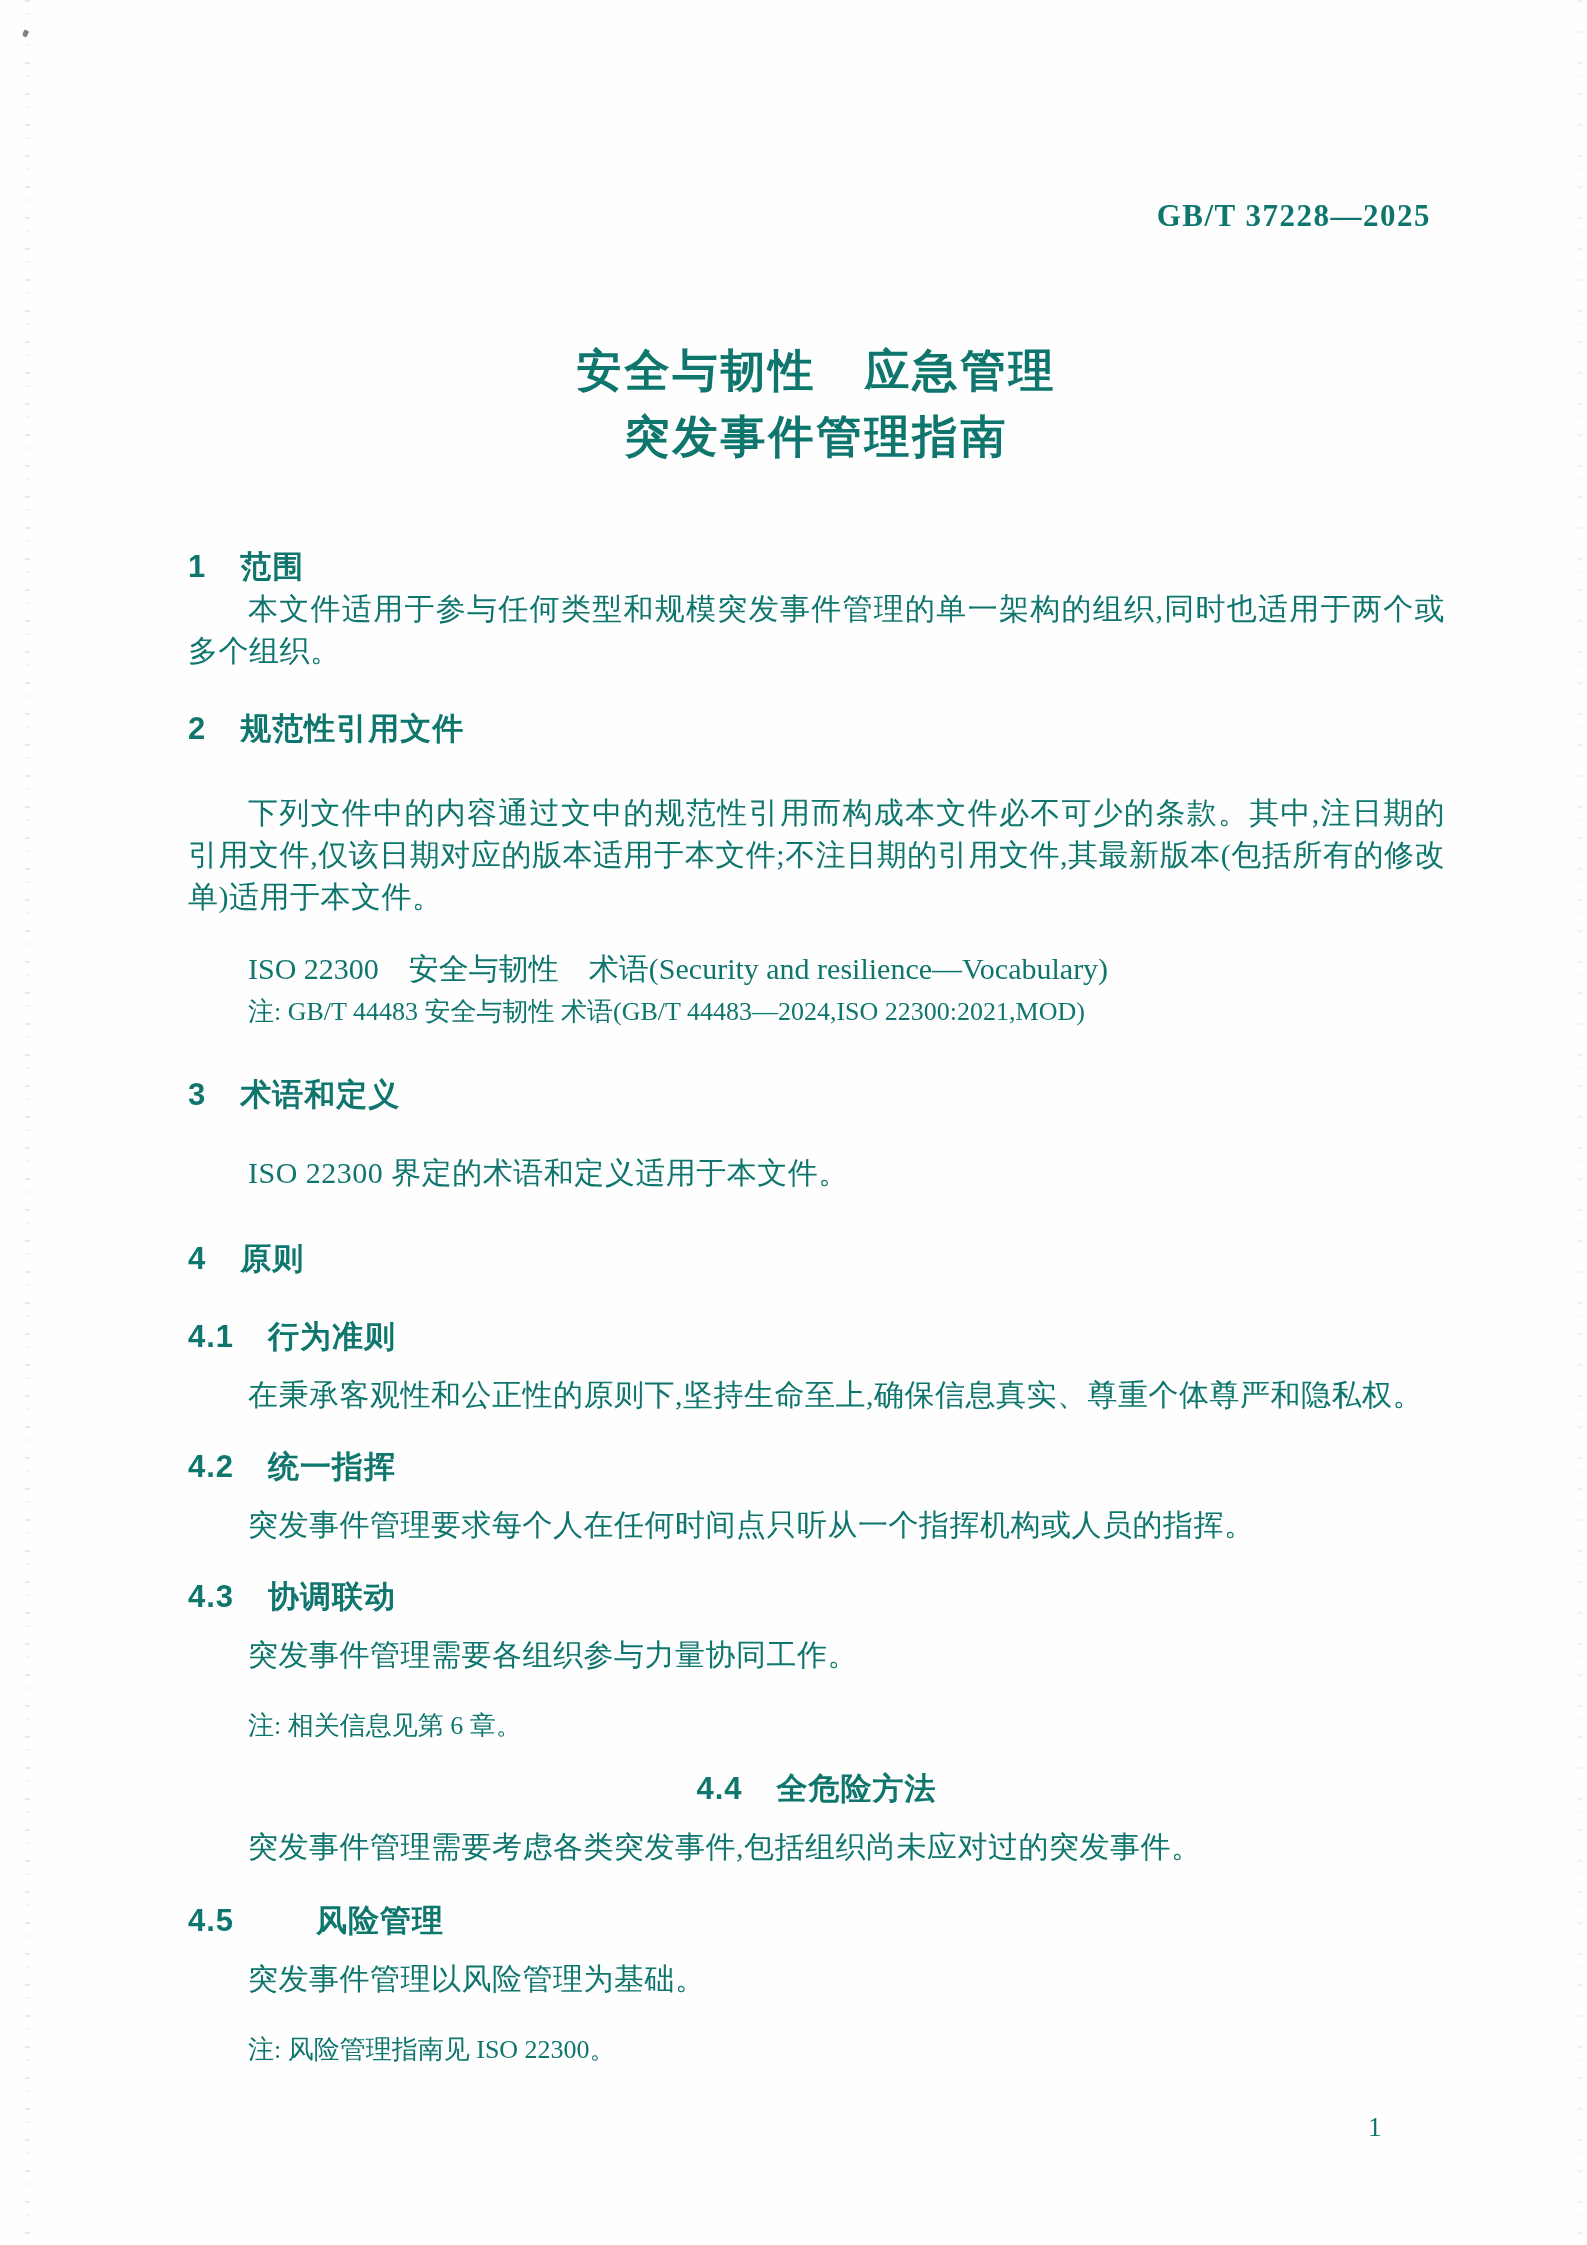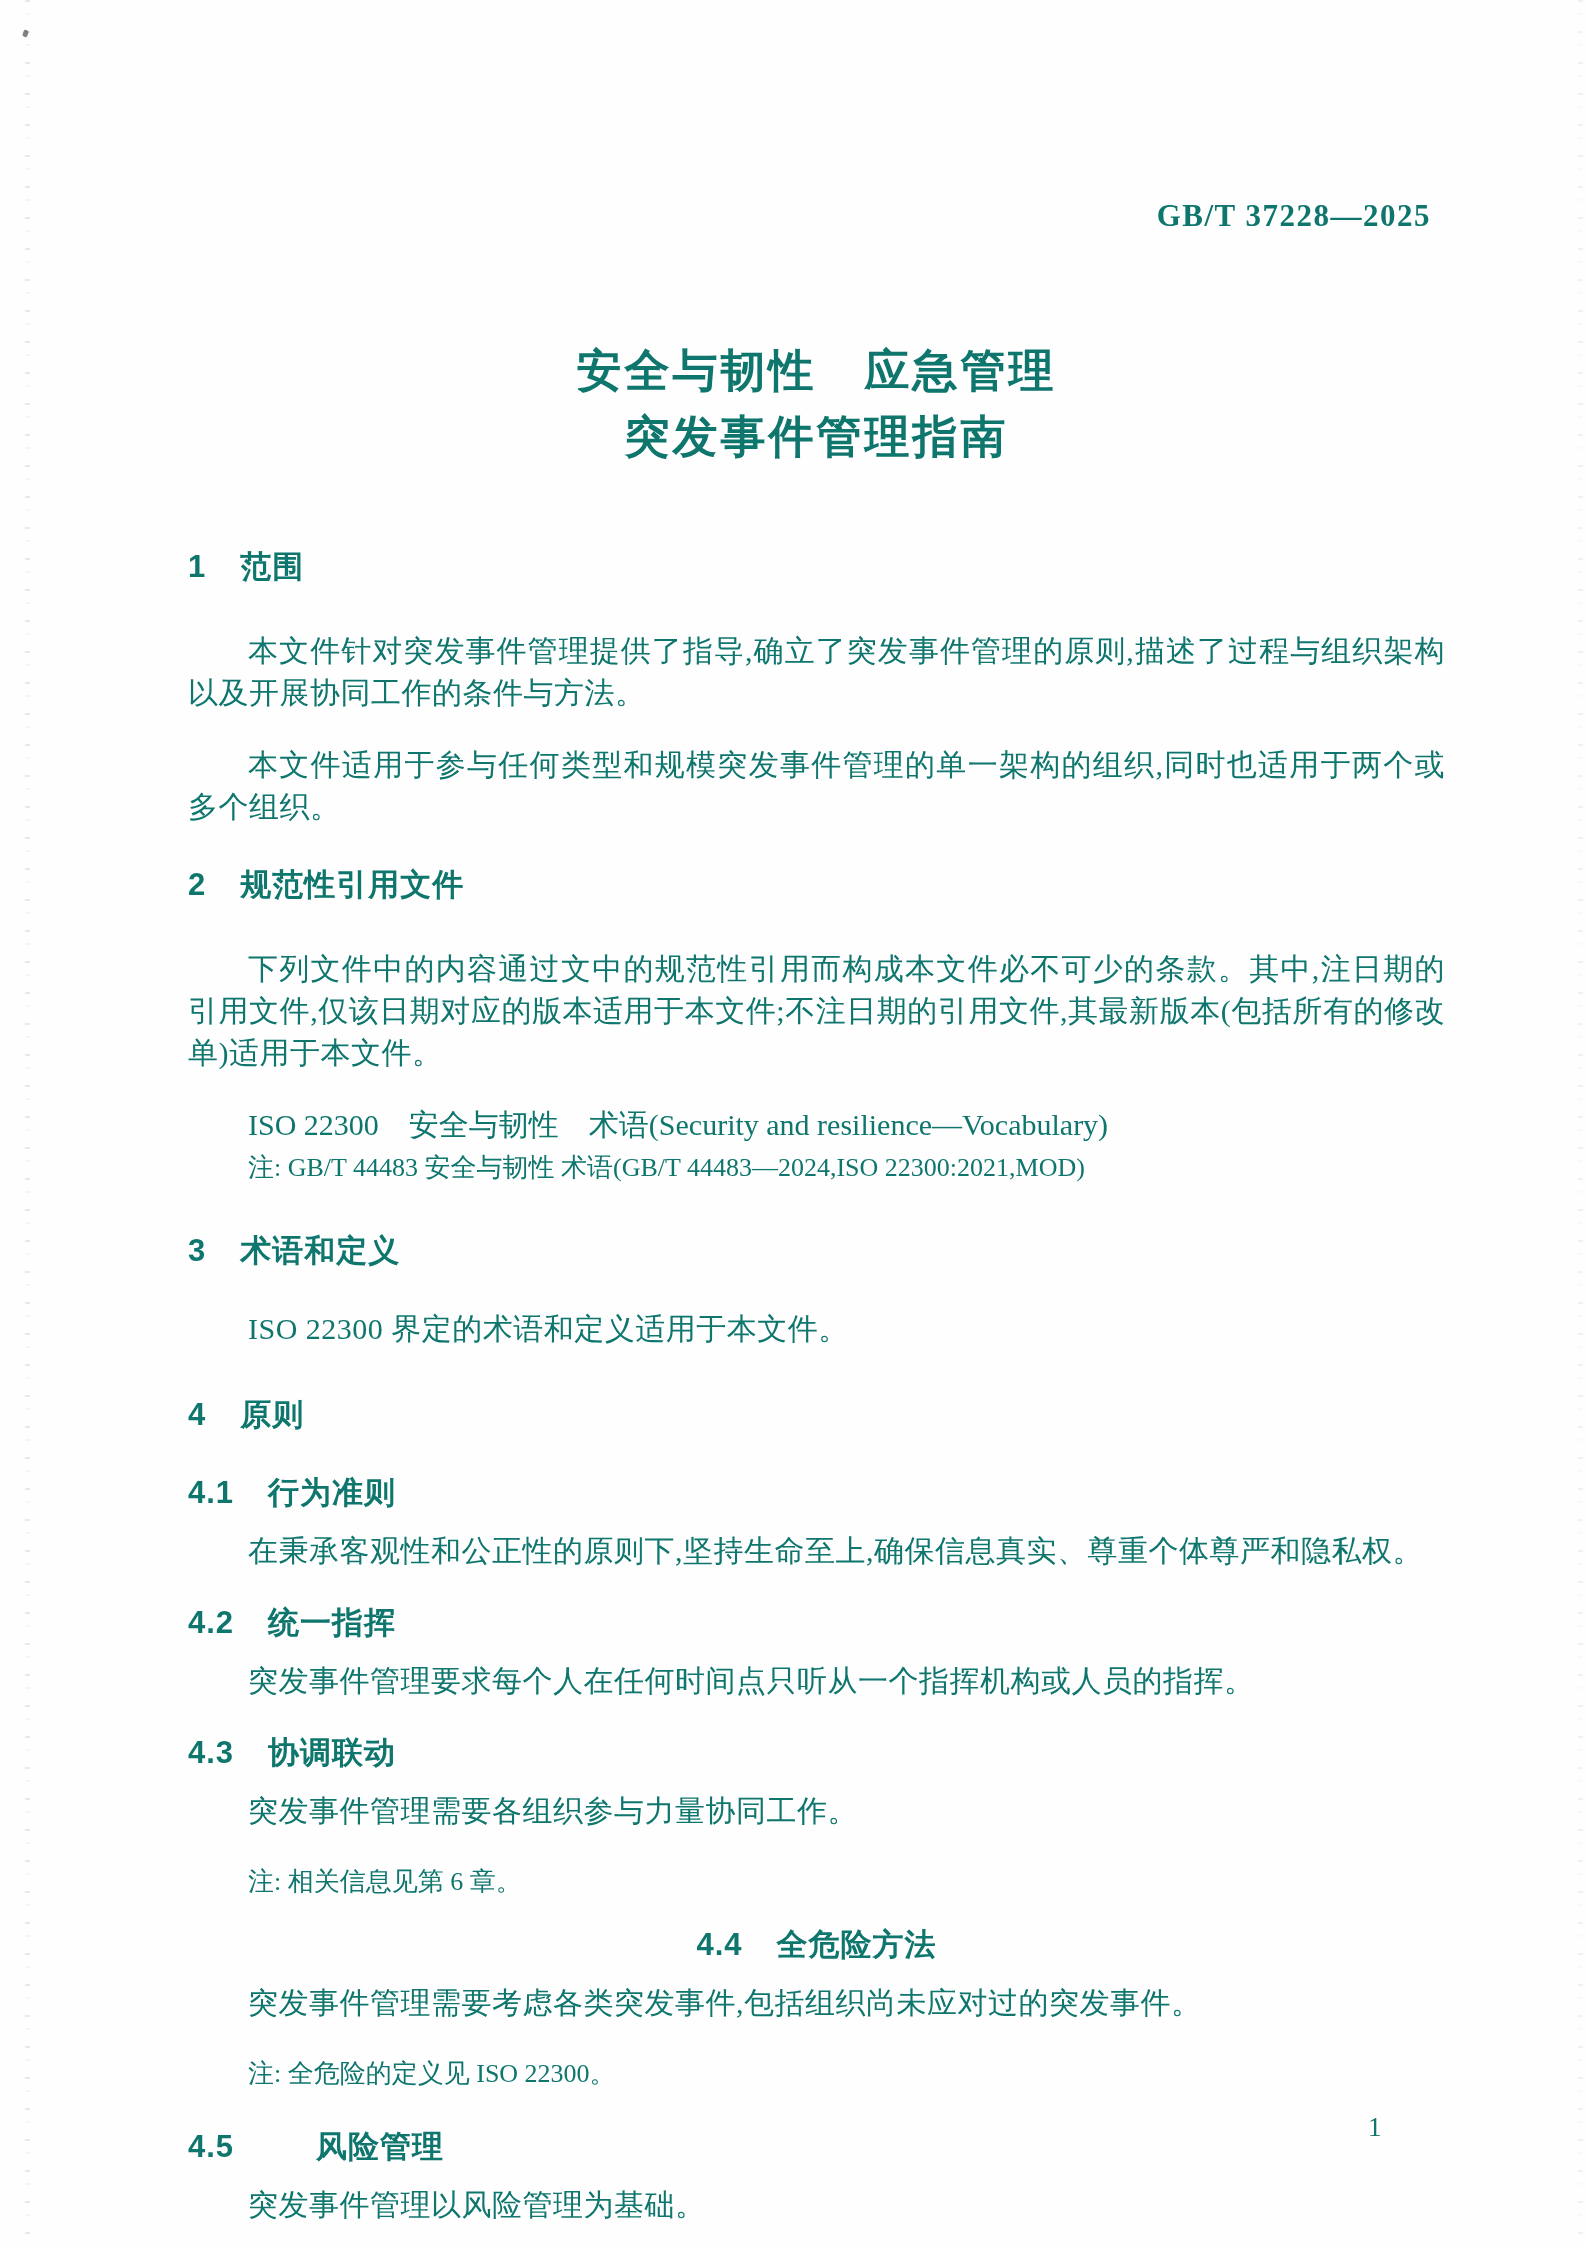--- a/index.html
+++ b/index.html
@@ -107,21 +107,20 @@
 
     <div class="title-block">
       <div>安全与韧性　应急管理</div>
       <div>突发事件管理指南</div>
     </div>
 
     <div class="sec-h h-1">
       <span class="num">1</span>
       <span>范围</span>
     </div>
-    <p class="para p-1a">本文件针对突发事件管理提供了指导,确立了突发事件管理的原则,描述了过程与组织架构以及开展协同工作的条件与方法。</p>
     <p class="para" style="margin:0">本文件适用于参与任何类型和规模突发事件管理的单一架构的组织,同时也适用于两个或多个组织。</p>
 
     <div class="sec-h h-2">
       <span class="num">2</span>
       <span>规范性引用文件</span>
     </div>
     <p class="para p-2a">下列文件中的内容通过文中的规范性引用而构成本文件必不可少的条款。其中,注日期的引用文件,仅该日期对应的版本适用于本文件;不注日期的引用文件,其最新版本(包括所有的修改单)适用于本文件。</p>
     <div class="ref-line">ISO 22300　安全与韧性　术语(Security and resilience—Vocabulary)</div>
     <div class="note n-2">注: GB/T 44483 安全与韧性 术语(GB/T 44483—2024,ISO 22300:2021,MOD)</div>
 
@@ -153,21 +152,20 @@
       <span>协调联动</span>
     </div>
     <p class="para p-43">突发事件管理需要各组织参与力量协同工作。</p>
     <div class="note">注: 相关信息见第 6 章。</div>
 
     <div class="sec-h h-44">
       <span class="num">4.4</span>
       <span>全危险方法</span>
     </div>
     <p class="para p-44">突发事件管理需要考虑各类突发事件,包括组织尚未应对过的突发事件。</p>
-    <div class="note">注: 全危险的定义见 ISO 22300。</div>
 
     <div class="sec-h h-45">
       <span class="num">4.5</span>
       <span>风险管理</span>
     </div>
     <p class="para p-45">突发事件管理以风险管理为基础。</p>
     <div class="note">注: 风险管理指南见 ISO 22300。</div>
 
   </div>
 

